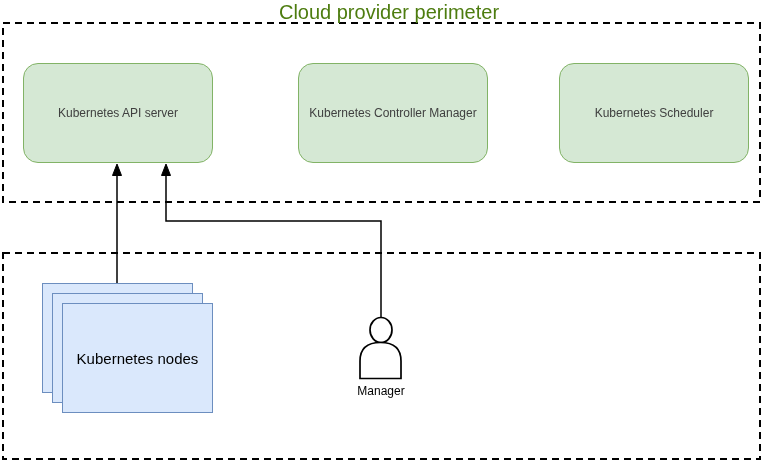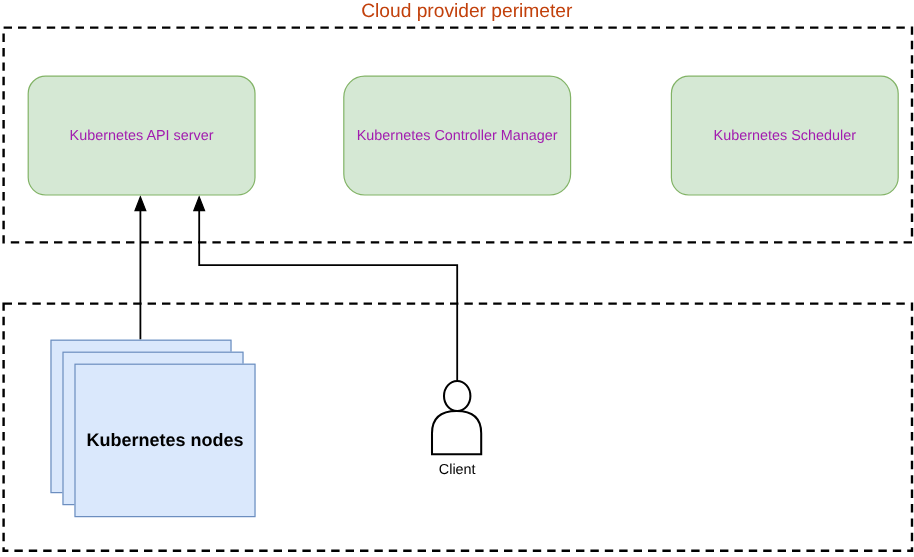--- a/index.html
+++ b/index.html
@@ -35,52 +35,51 @@
   }
   .actor-shape {
     fill: #ffffff;
     stroke: var(--line, #000000);
     stroke-width: 1.7;
   }
   .perimeter-title {
     position: absolute;
     left: 16px; right: 0;
     text-align: center;
-    font-size: 16px;
-    color: #c2410c;
+    font-size: 20px;
+    color: #4d7c0f;
     z-index: 2;
   }
   .title-cloud { top: 1px; }
   .title-customer { top: 229px; }
   .green-box {
     position: absolute;
     width: 190px; height: 100px;
     box-sizing: border-box;
     background: var(--box-green-fill, #d5e8d4);
     border: 1px solid var(--box-green-stroke, #82b366);
     border-radius: 15px;
     display: flex;
     align-items: center;
     justify-content: center;
     text-align: center;
     font-size: 12px;
-    color: #a21caf;
+    color: #404040;
     z-index: 2;
   }
   .box-api { left: 23px; top: 63px; }
-  .box-controller { left: 286px; top: 63px; border-radius: 18px; }
+  .box-controller { left: 298px; top: 63px; }
   .box-scheduler { left: 543px; top: 63px; margin-left: 16px; }
   .stack-layer {
     position: absolute;
-    width: 151px; height: 128px;
+    width: 151px; height: 110px;
     box-sizing: border-box;
     background: var(--box-blue-fill, #dae8fc);
     border: 1.5px solid var(--box-blue-stroke, #6c8ebf);
     z-index: 2;
-    font-weight: bold;
   }
   .layer-back  { left: 42px; top: 283px; }
   .layer-mid   { left: 52px; top: 293px; }
   .layer-front {
     left: 62px; top: 303px;
     display: flex;
     align-items: center;
     justify-content: center;
     text-align: center;
     font-size: 15px;
@@ -124,15 +123,15 @@
   <div class="green-box box-api">Kubernetes API server</div>
 
   <div class="green-box box-controller">Kubernetes Controller Manager</div>
 
   <div class="green-box box-scheduler">Kubernetes Scheduler</div>
 
   <div class="stack-layer layer-back"></div>
   <div class="stack-layer layer-mid"></div>
   <div class="stack-layer layer-front">Kubernetes nodes</div>
 
-  <div class="client-label">Client</div>
+  <div class="client-label">Manager</div>
 
 </div>
 
 </body></html>

